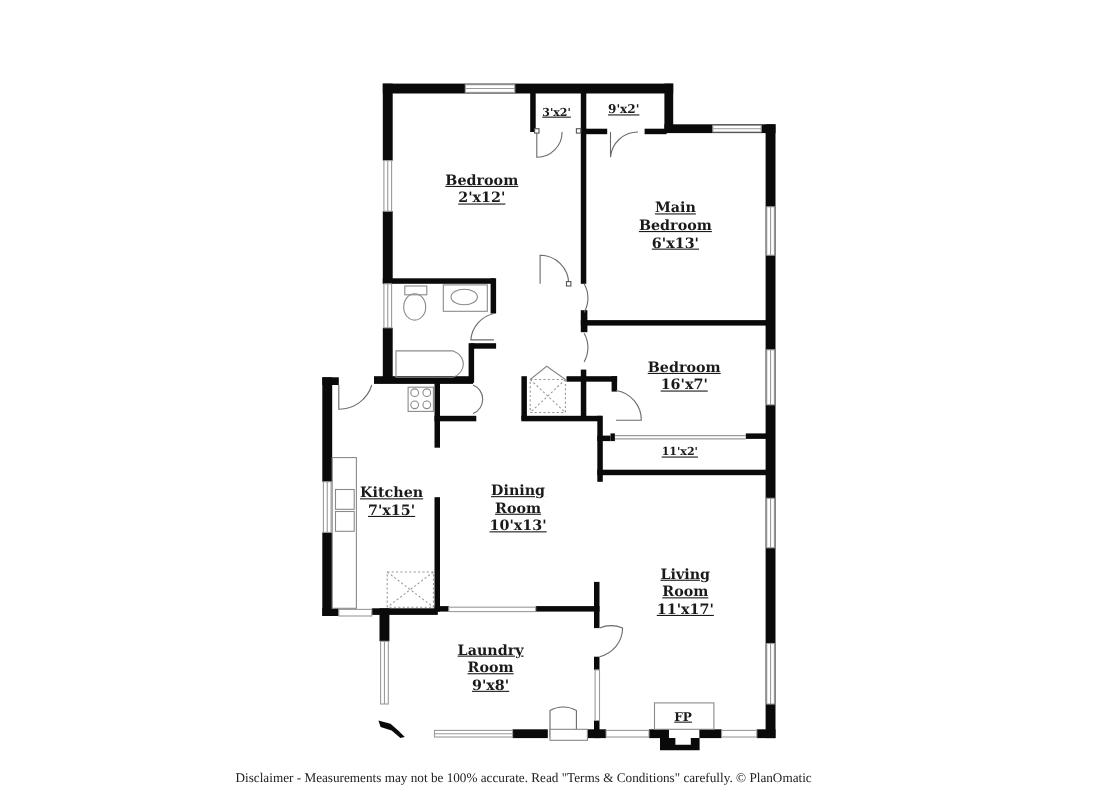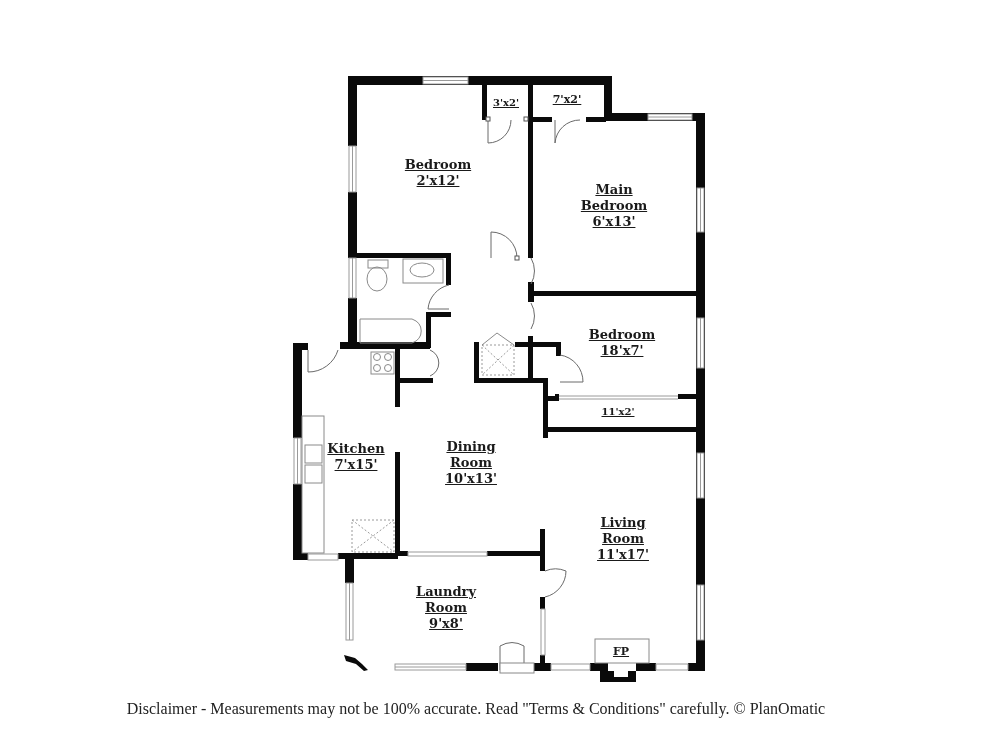--- a/index.html
+++ b/index.html
@@ -9,21 +9,21 @@
   .win { fill:#ffffff; stroke:#9a9a9a; stroke-width:1; }
   .winline { stroke:#9a9a9a; stroke-width:1; }
   .fix { fill:none; stroke:#8a8a8a; stroke-width:1; }
   .dash { fill:none; stroke:#9a9a9a; stroke-width:1; stroke-dasharray:2 2; }
   .door { fill:none; stroke:#6a6a6a; stroke-width:1; }
   .jamb { fill:#fff; stroke:#555; stroke-width:1; }
   .lbl { position:absolute; text-align:center; font-family:"DejaVu Serif", serif; font-weight:bold; color:#1a1a1a; line-height:16px; white-space:nowrap; transform:translateX(-50%);text-decoration:underline; }
   .lbl span { display:block; }
   .lbl.big { font-size:13px; }
   .lbl.small { font-size:10px; }
-  .disclaimer { position:absolute; left:0; width:952px; top:700px; text-align:center; font-family:"Liberation Serif", serif; font-size:16px; color:#222; }
+  .disclaimer { position:absolute; left:0; width:952px; top:700px; text-align:center; font-family:"Liberation Serif", serif; font-size:12px; color:#222; }
 </style>
 </head>
 <body>
 
 <svg id="plan" width="1000" height="737" viewBox="0 0 1000 737">
 
   <g>
 
     <rect class="wall" x="348" y="76" width="264" height="9"></rect>
 
@@ -184,21 +184,21 @@
   <span>Bedroom</span>
   <span>2'x12'</span>
 </div>
 <div class="lbl big" style="left:614px;top:182px">
   <span>Main</span>
   <span>Bedroom</span>
   <span>6'x13'</span>
 </div>
 <div class="lbl big" style="left:622px;top:327px">
   <span>Bedroom</span>
-  <span>18'x7'</span>
+  <span>16'x7'</span>
 </div>
 <div class="lbl big" style="left:356px;top:441px">
   <span>Kitchen</span>
   <span>7'x15'</span>
 </div>
 <div class="lbl big" style="left:471px;top:439px">
   <span>Dining</span>
   <span>Room</span>
   <span>10'x13'</span>
 </div>
@@ -210,21 +210,21 @@
 <div class="lbl big" style="left:446px;top:584px">
   <span>Laundry</span>
   <span>Room</span>
   <span>9'x8'</span>
 </div>
 
 <div class="lbl small" style="left:506px;top:95px">
   <span>3'x2'</span>
 </div>
 <div class="lbl small" style="left:567px;top:92px;font-size:11px">
-  <span>7'x2'</span>
+  <span>9'x2'</span>
 </div>
 <div class="lbl small" style="left:618px;top:404px">
   <span>11'x2'</span>
 </div>
 <div class="lbl small" style="left:621px;top:644px;font-size:11px">
   <span>FP</span>
 </div>
 
 <div class="disclaimer">Disclaimer - Measurements may not be 100% accurate. Read "Terms &amp; Conditions" carefully. © PlanOmatic</div>
 

